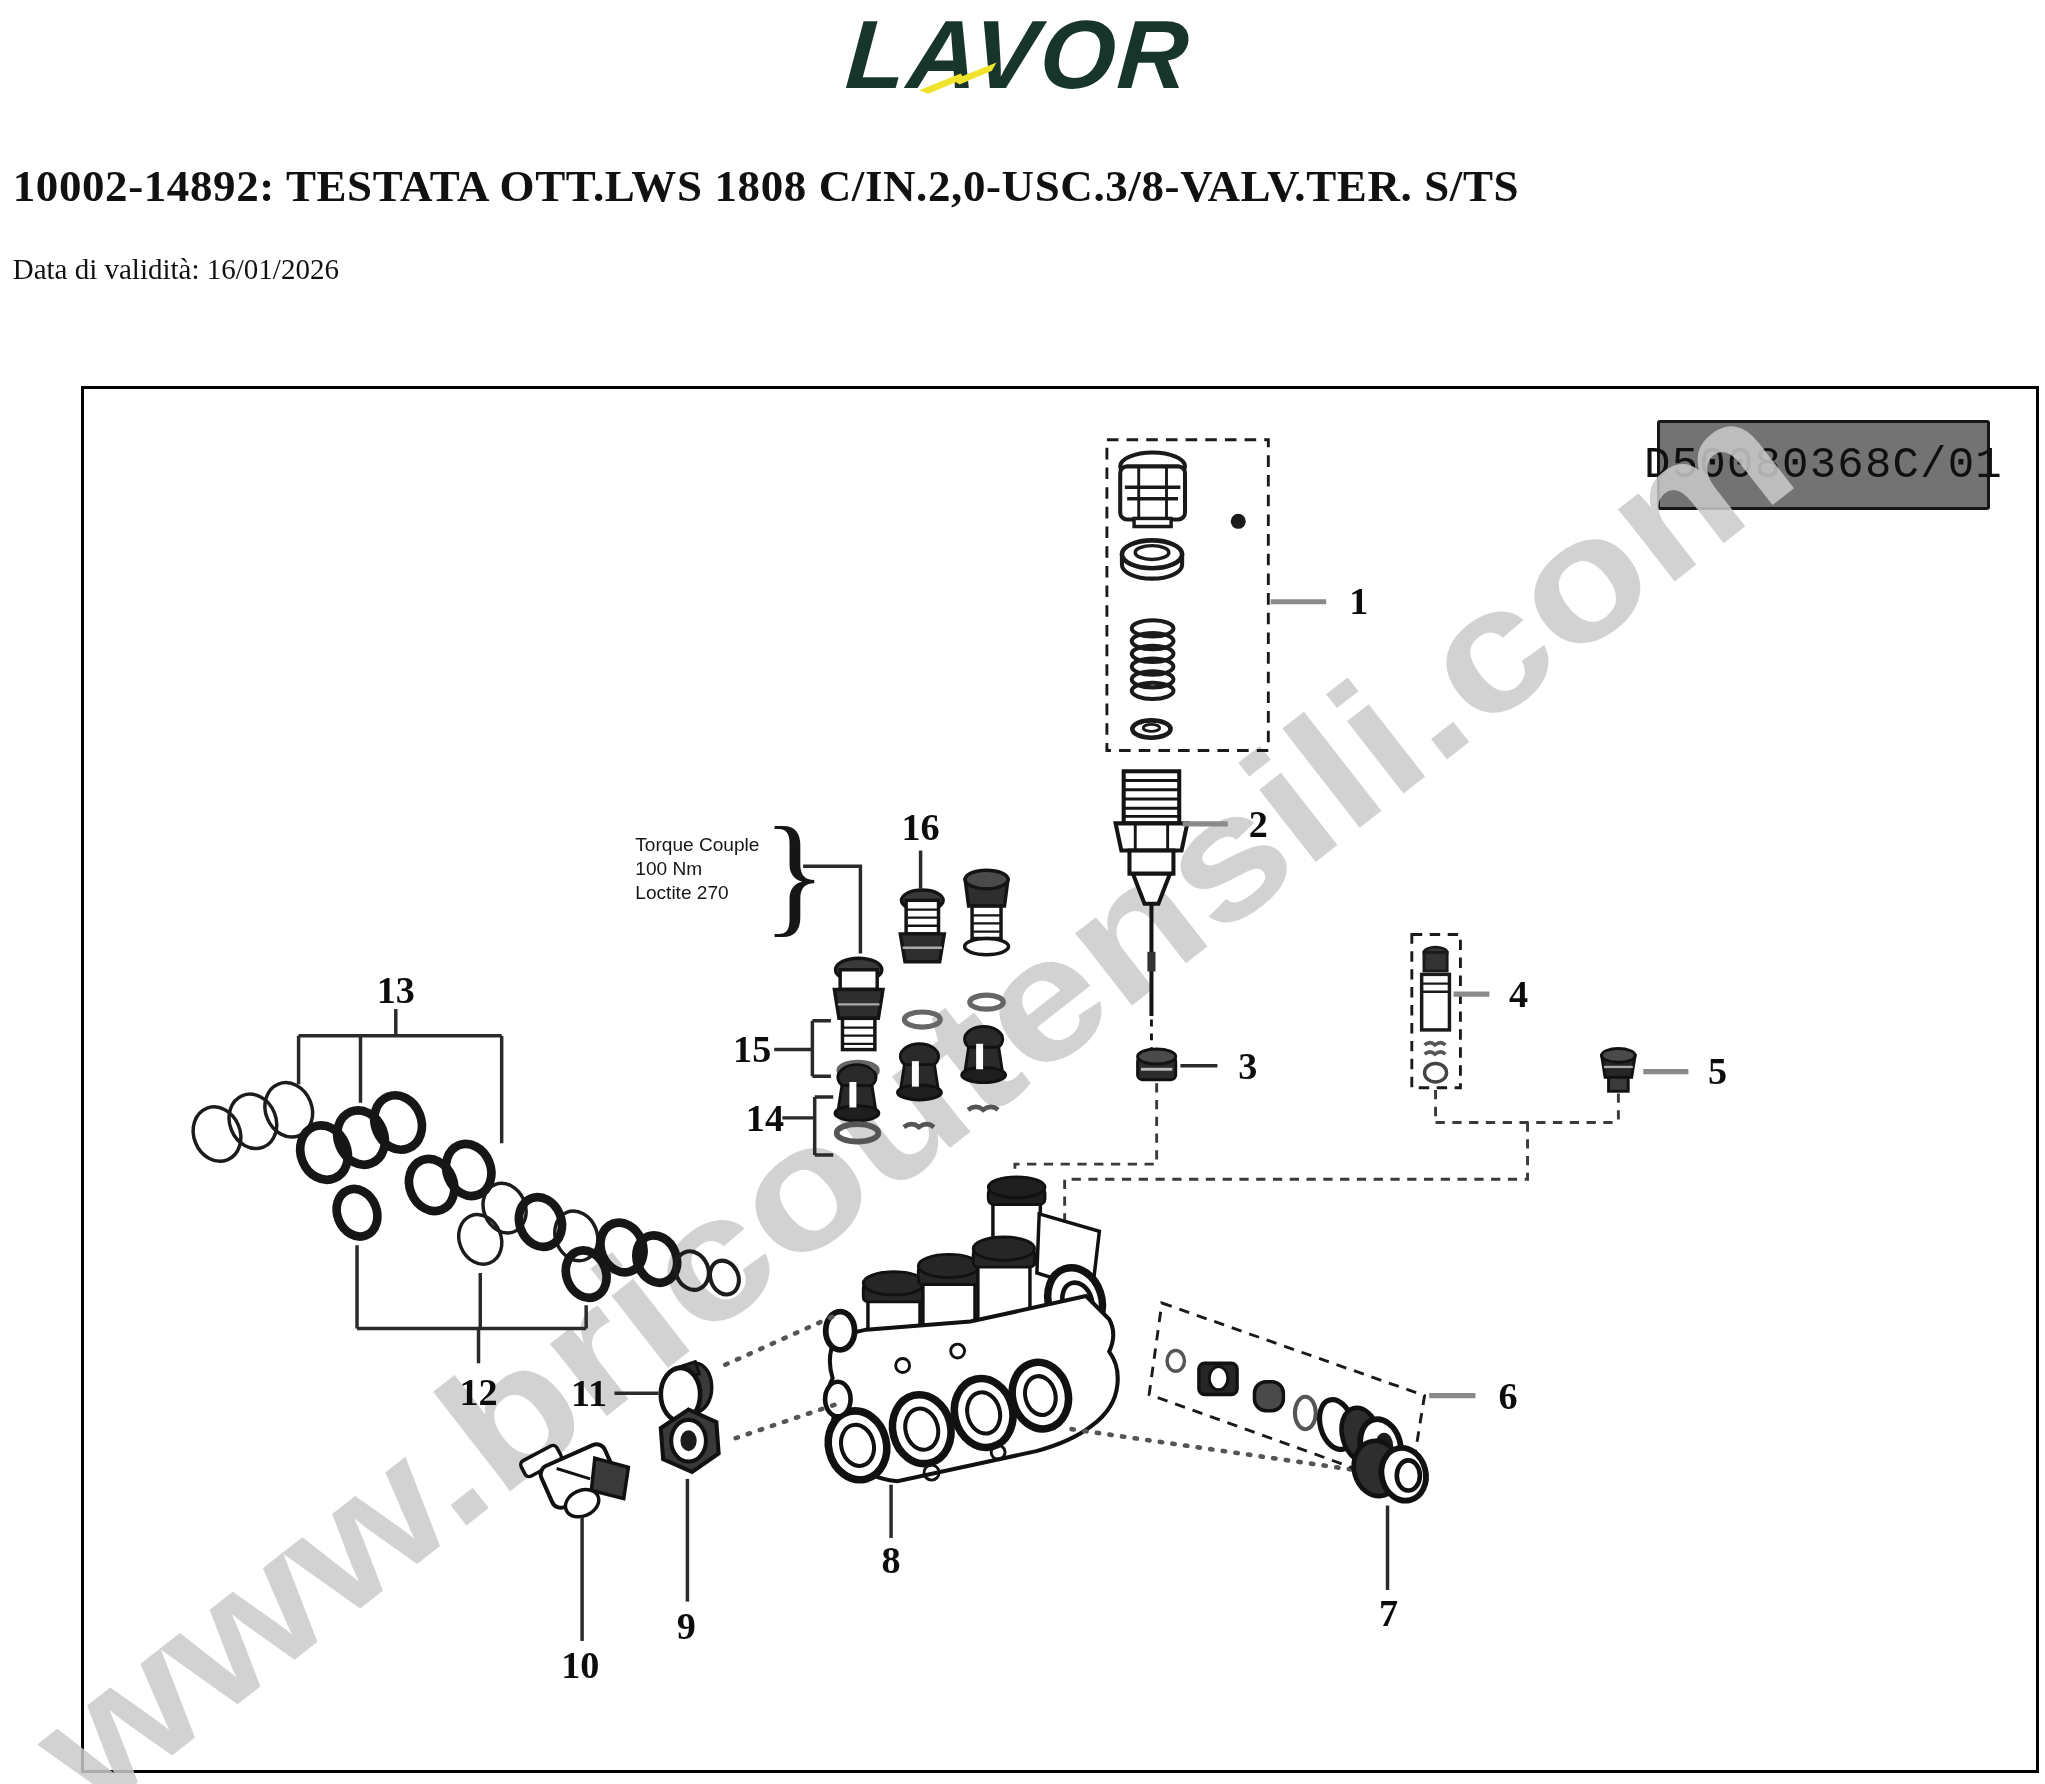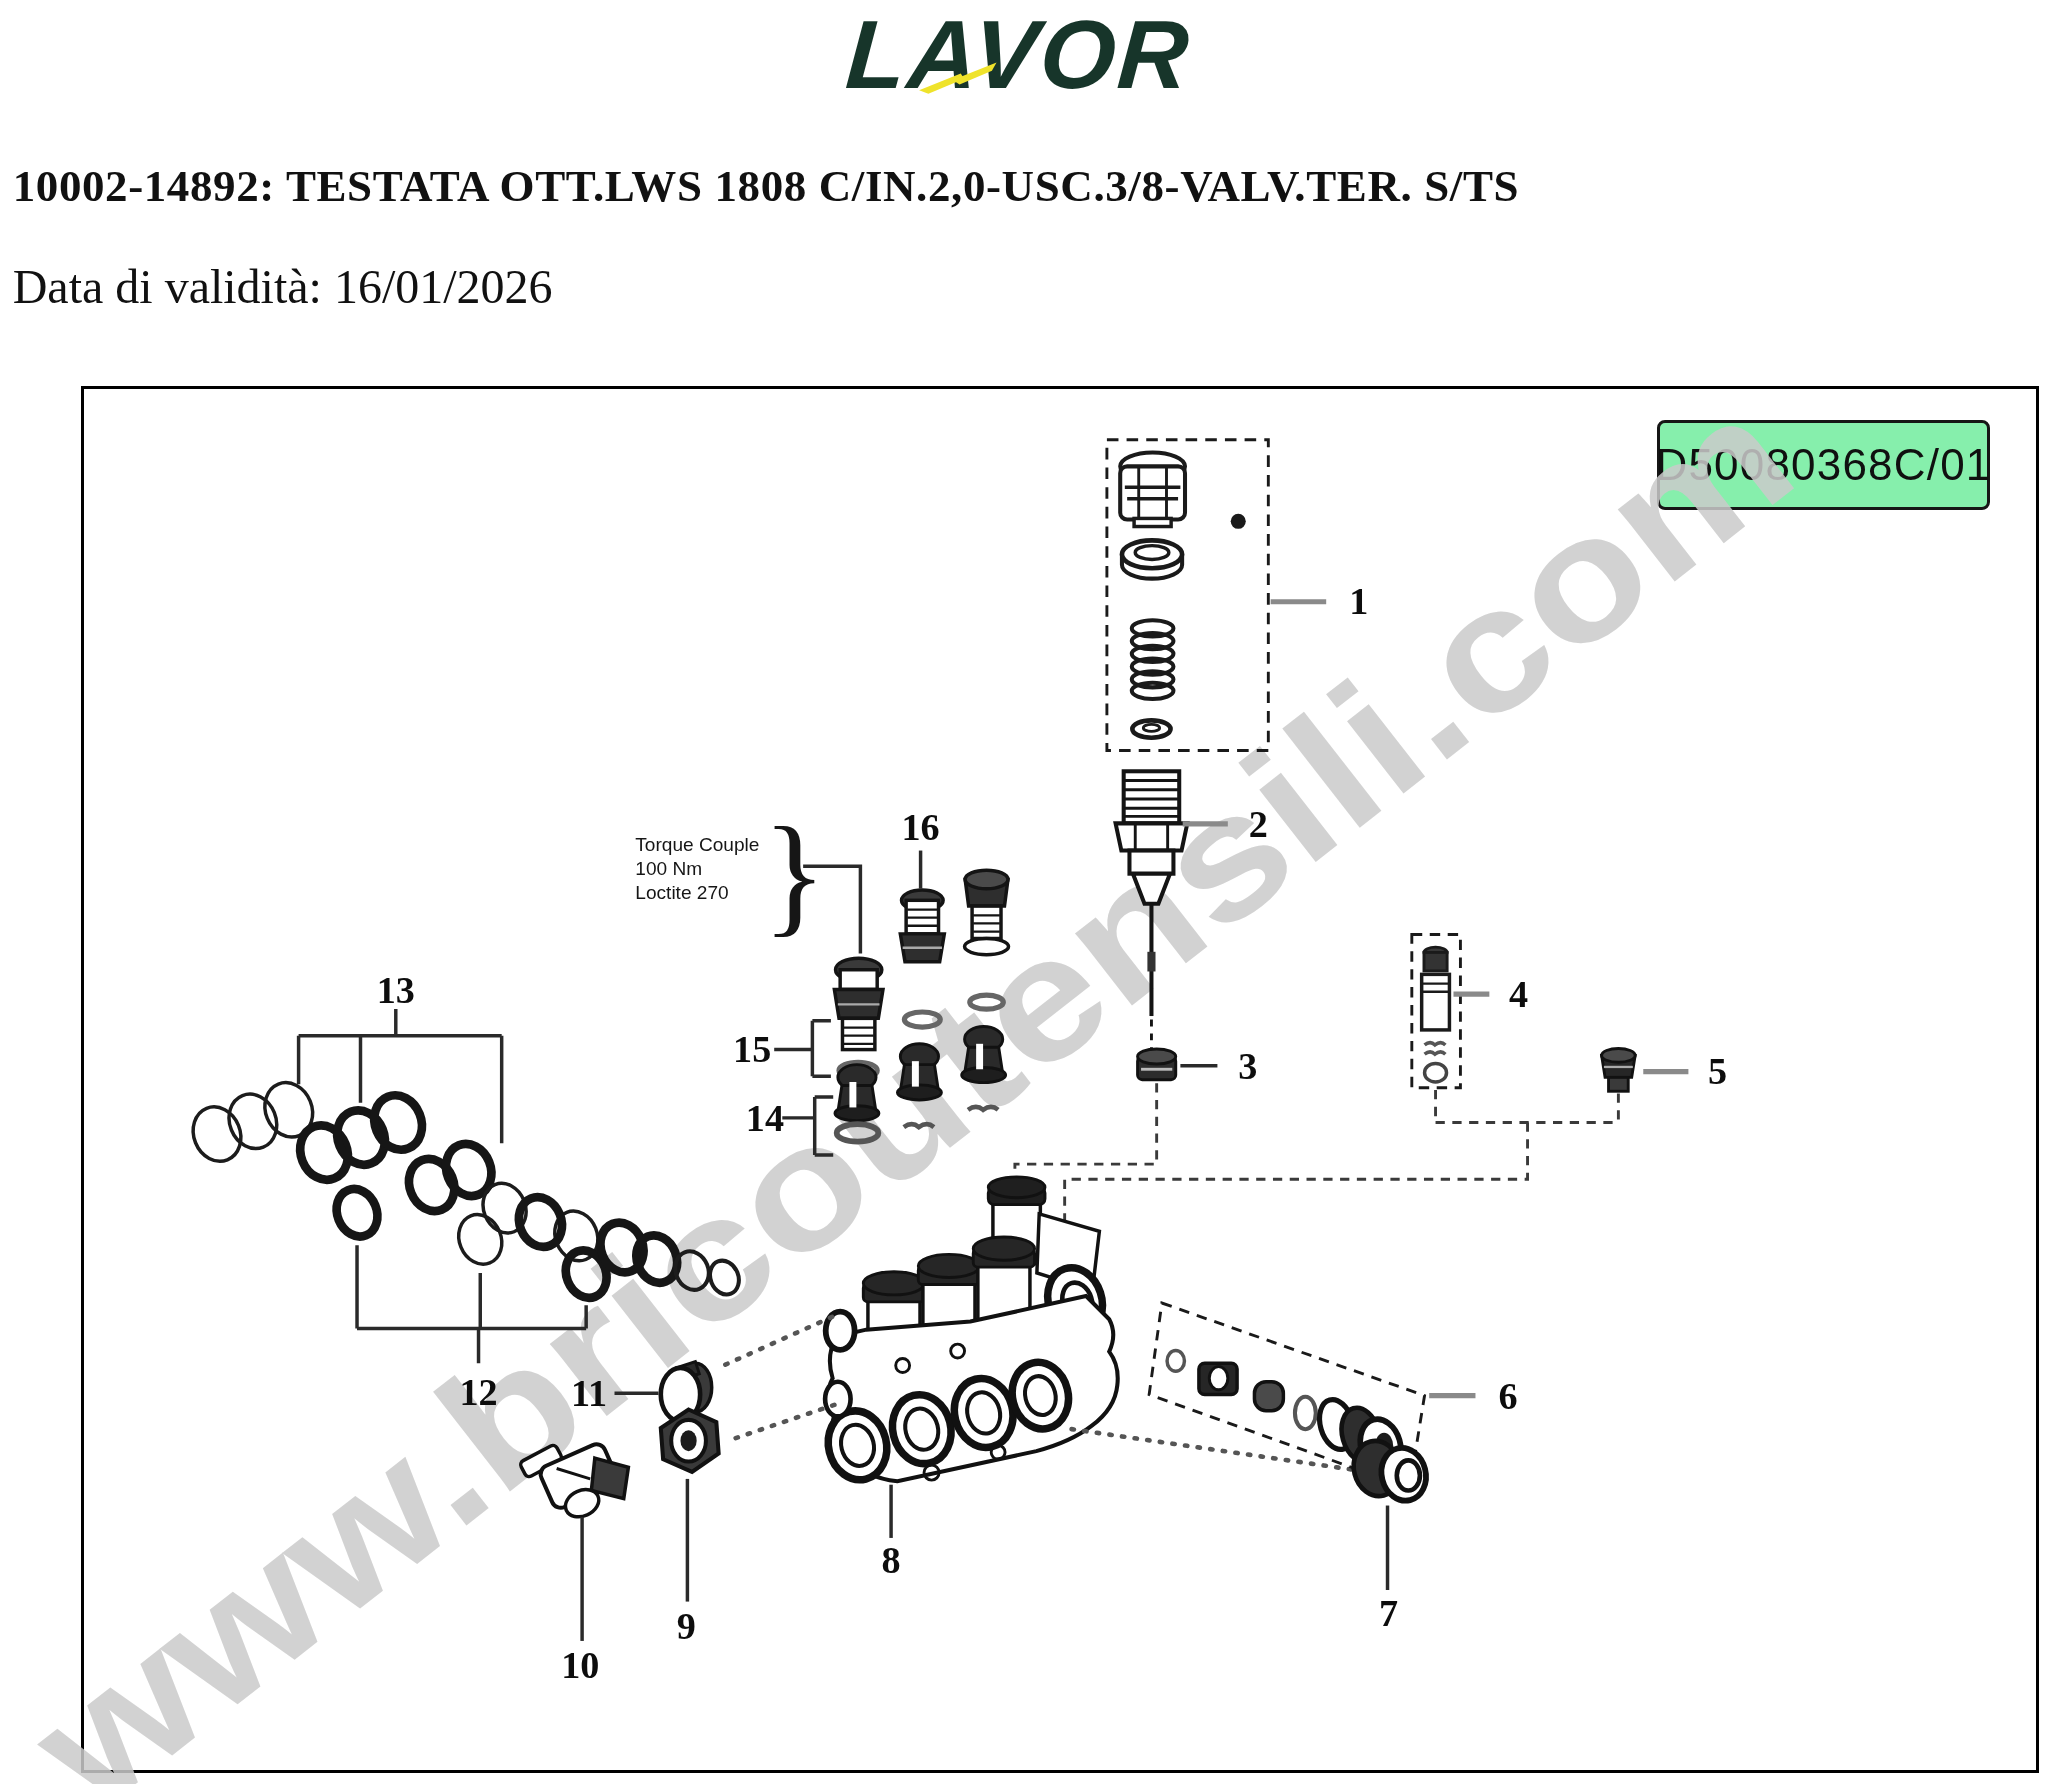--- a/index.html
+++ b/index.html
@@ -5,25 +5,25 @@
   html,body{margin:0;padding:0;background:#ffffff;}
   .page{position:relative;width:2046px;height:1785px;background:#ffffff;overflow:hidden;
         font-family:"Liberation Serif", serif;color:#111;}
   .logo-wrap{position:absolute;left:758px;top:5.8px;width:521px;height:104px;}
   .logo-text{position:absolute;left:0;top:0;width:100%;text-align:center;
              font-family:"Liberation Sans", sans-serif;font-weight:bold;font-style:italic;
              font-size:97px;line-height:98px;letter-spacing:2.3px;transform:skewX(-4deg);}
   .logo-bolt{position:absolute;left:0;top:0;}
   .doc-title{position:absolute;left:12.7px;top:160px;width:1967px;
              font-weight:bold;font-size:45px;letter-spacing:0.6px;white-space:nowrap;}
-  .doc-validity{position:absolute;left:12.7px;top:259px;font-size:48px;}
+  .doc-validity{position:absolute;left:12.7px;top:253px;font-size:29px;}
   .frame{position:absolute;left:81px;top:386px;width:1952px;height:1381px;border:3.5px solid #000;background:#fff;}
   .code-box{position:absolute;left:1657px;top:420px;width:327px;height:84px;border:3.5px solid #161616;
-            border-radius:8px;background:#86efac;display:flex;align-items:center;justify-content:center;
-            font-family:Liberation Sans, sans-serif;font-size:44px;letter-spacing:1.2px;color:#101010;}
+            border-radius:3px;background:#737373;display:flex;align-items:center;justify-content:center;
+            font-family:Liberation Mono, monospace;font-size:44px;letter-spacing:1.2px;color:#101010;}
   svg text.pnum{font-family:"Liberation Serif", serif;font-weight:bold;font-size:66px;fill:#0d0d0d;}
   svg text.note{font-family:"Liberation Sans", sans-serif;font-size:33px;fill:#161616;}
   svg text.brace{font-family:"Liberation Serif", serif;font-size:230px;fill:#161616;font-weight:normal;}
   svg text.wm{font-family:"Liberation Sans", sans-serif;font-weight:bold;fill:#cbcbcb;opacity:.85;}
 </style>
 </head>
 <body>
 
 <div class="page">
 

